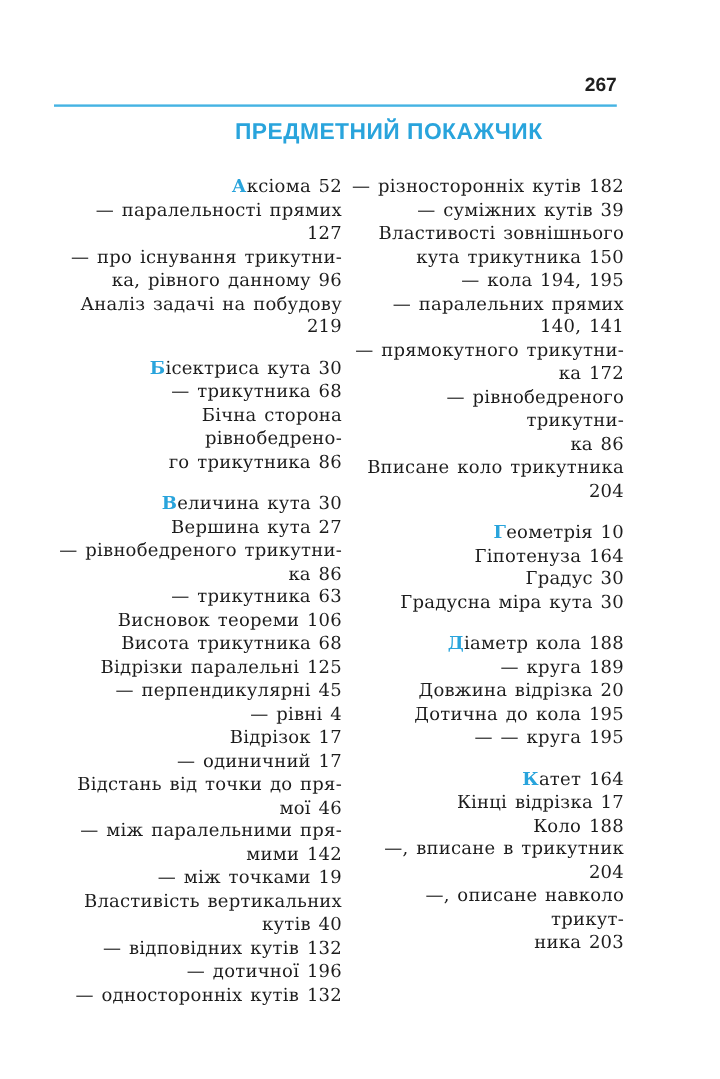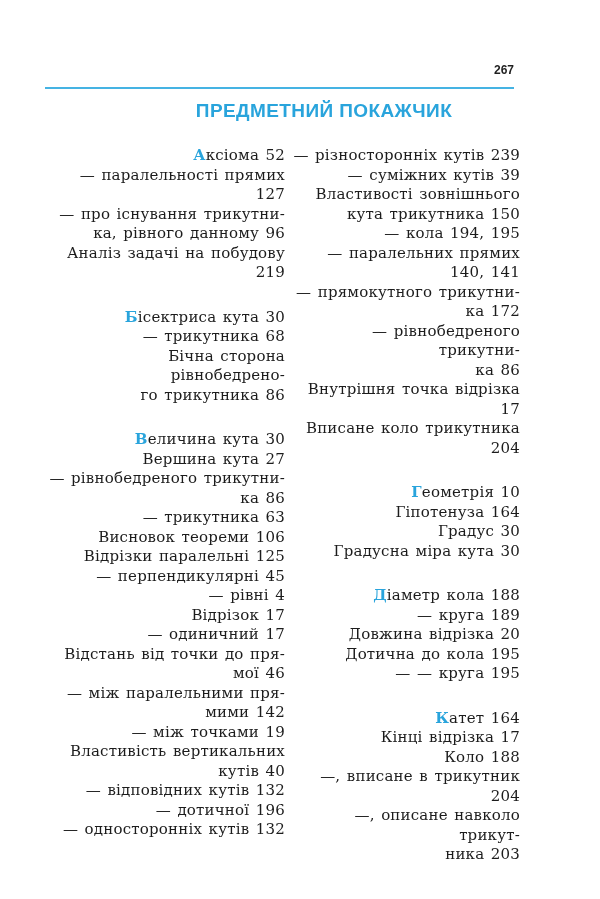--- a/index.html
+++ b/index.html
@@ -12,21 +12,21 @@
     position:relative;
     width:600px;height:899px;
     background:#ffffff;
     overflow:hidden;
     font-family:"DejaVu Serif", serif;
     color:var(--text);
   }
   .pagenum{
     position:absolute;top:63px;right:86px;
     font-family:"Liberation Sans", sans-serif;
-    font-weight:bold;font-size:12px;color:#1f1f1f;
+    font-weight:bold;font-size:16px;color:#1f1f1f;
   }
   .rule{
     position:absolute;top:87px;left:45px;
     width:469px;height:2px;background:var(--rule);
   }
   .title{
     position:absolute;top:100px;left:0;width:600px;margin:0;
     text-align:center;
     font-family:"Liberation Sans", sans-serif;
     font-weight:bold;font-size:19px;letter-spacing:0.4px;
@@ -38,21 +38,21 @@
     display:flex;align-items:flex-start;text-align:right;
   }
   .col{width:237px;flex:none;}
   .col.right{width:228px;margin-left:7px;}
   .entry{
     font-size:15px;line-height:19.5px;letter-spacing:0.2px;
     word-spacing:1.5px;
     padding-left:26px;text-indent:-26px;
     white-space:pre-line;
   }
-  .entry.gap{margin-top:25px;}
+  .entry.gap{margin-top:15px;}
   .lead{color:var(--accent);font-weight:bold;}
 </style>
 </head>
 <body>
 
 <div class="page">
   <span class="pagenum">267</span>
   <div class="rule"></div>
   <h1 class="title">ПРЕДМЕТНИЙ ПОКАЖЧИК</h1>
   <div class="columns">
@@ -67,50 +67,49 @@
         <div class="entry gap"><span class="lead">Б</span>ісектриса кута 30</div>
         <div class="entry">— трикутника 68</div>
         <div class="entry">Бічна сторона рівнобедрено-
 го трикутника 86</div>
         <div class="entry gap"><span class="lead">В</span>еличина кута 30</div>
         <div class="entry">Вершина кута 27</div>
         <div class="entry">— рівнобедреного трикутни-
 ка 86</div>
         <div class="entry">— трикутника 63</div>
         <div class="entry">Висновок теореми 106</div>
+        <div class="entry">Висота трикутника 68</div>
         <div class="entry">Відрізки паралельні 125</div>
         <div class="entry">— перпендикулярні 45</div>
         <div class="entry">— рівні 4</div>
         <div class="entry">Відрізок 17</div>
         <div class="entry">— одиничний 17</div>
         <div class="entry">Відстань від точки до пря-
 мої 46</div>
         <div class="entry">— між паралельними пря-
 мими 142</div>
         <div class="entry">— між точками 19</div>
         <div class="entry">Властивість вертикальних
 кутів 40</div>
         <div class="entry">— відповідних кутів 132</div>
         <div class="entry">— дотичної 196</div>
         <div class="entry">— односторонніх кутів 132</div>
       </div>
     <div class="col right" id="col1">
-        <div class="entry">— різносторонніх кутів 239</div>
+        <div class="entry">— різносторонніх кутів 182</div>
         <div class="entry">— суміжних кутів 39</div>
         <div class="entry">Властивості зовнішнього
 кута трикутника 150</div>
         <div class="entry">— кола 194, 195</div>
         <div class="entry">— паралельних прямих
 140, 141</div>
         <div class="entry">— прямокутного трикутни-
 ка 172</div>
         <div class="entry">— рівнобедреного трикутни-
 ка 86</div>
-        <div class="entry">Внутрішня точка відрізка
-17</div>
         <div class="entry">Вписане коло трикутника
 204</div>
         <div class="entry gap"><span class="lead">Г</span>еометрія 10</div>
         <div class="entry">Гіпотенуза 164</div>
         <div class="entry">Градус 30</div>
         <div class="entry">Градусна міра кута 30</div>
         <div class="entry gap"><span class="lead">Д</span>іаметр кола 188</div>
         <div class="entry">— круга 189</div>
         <div class="entry">Довжина відрізка 20</div>
         <div class="entry">Дотична до кола 195</div>

